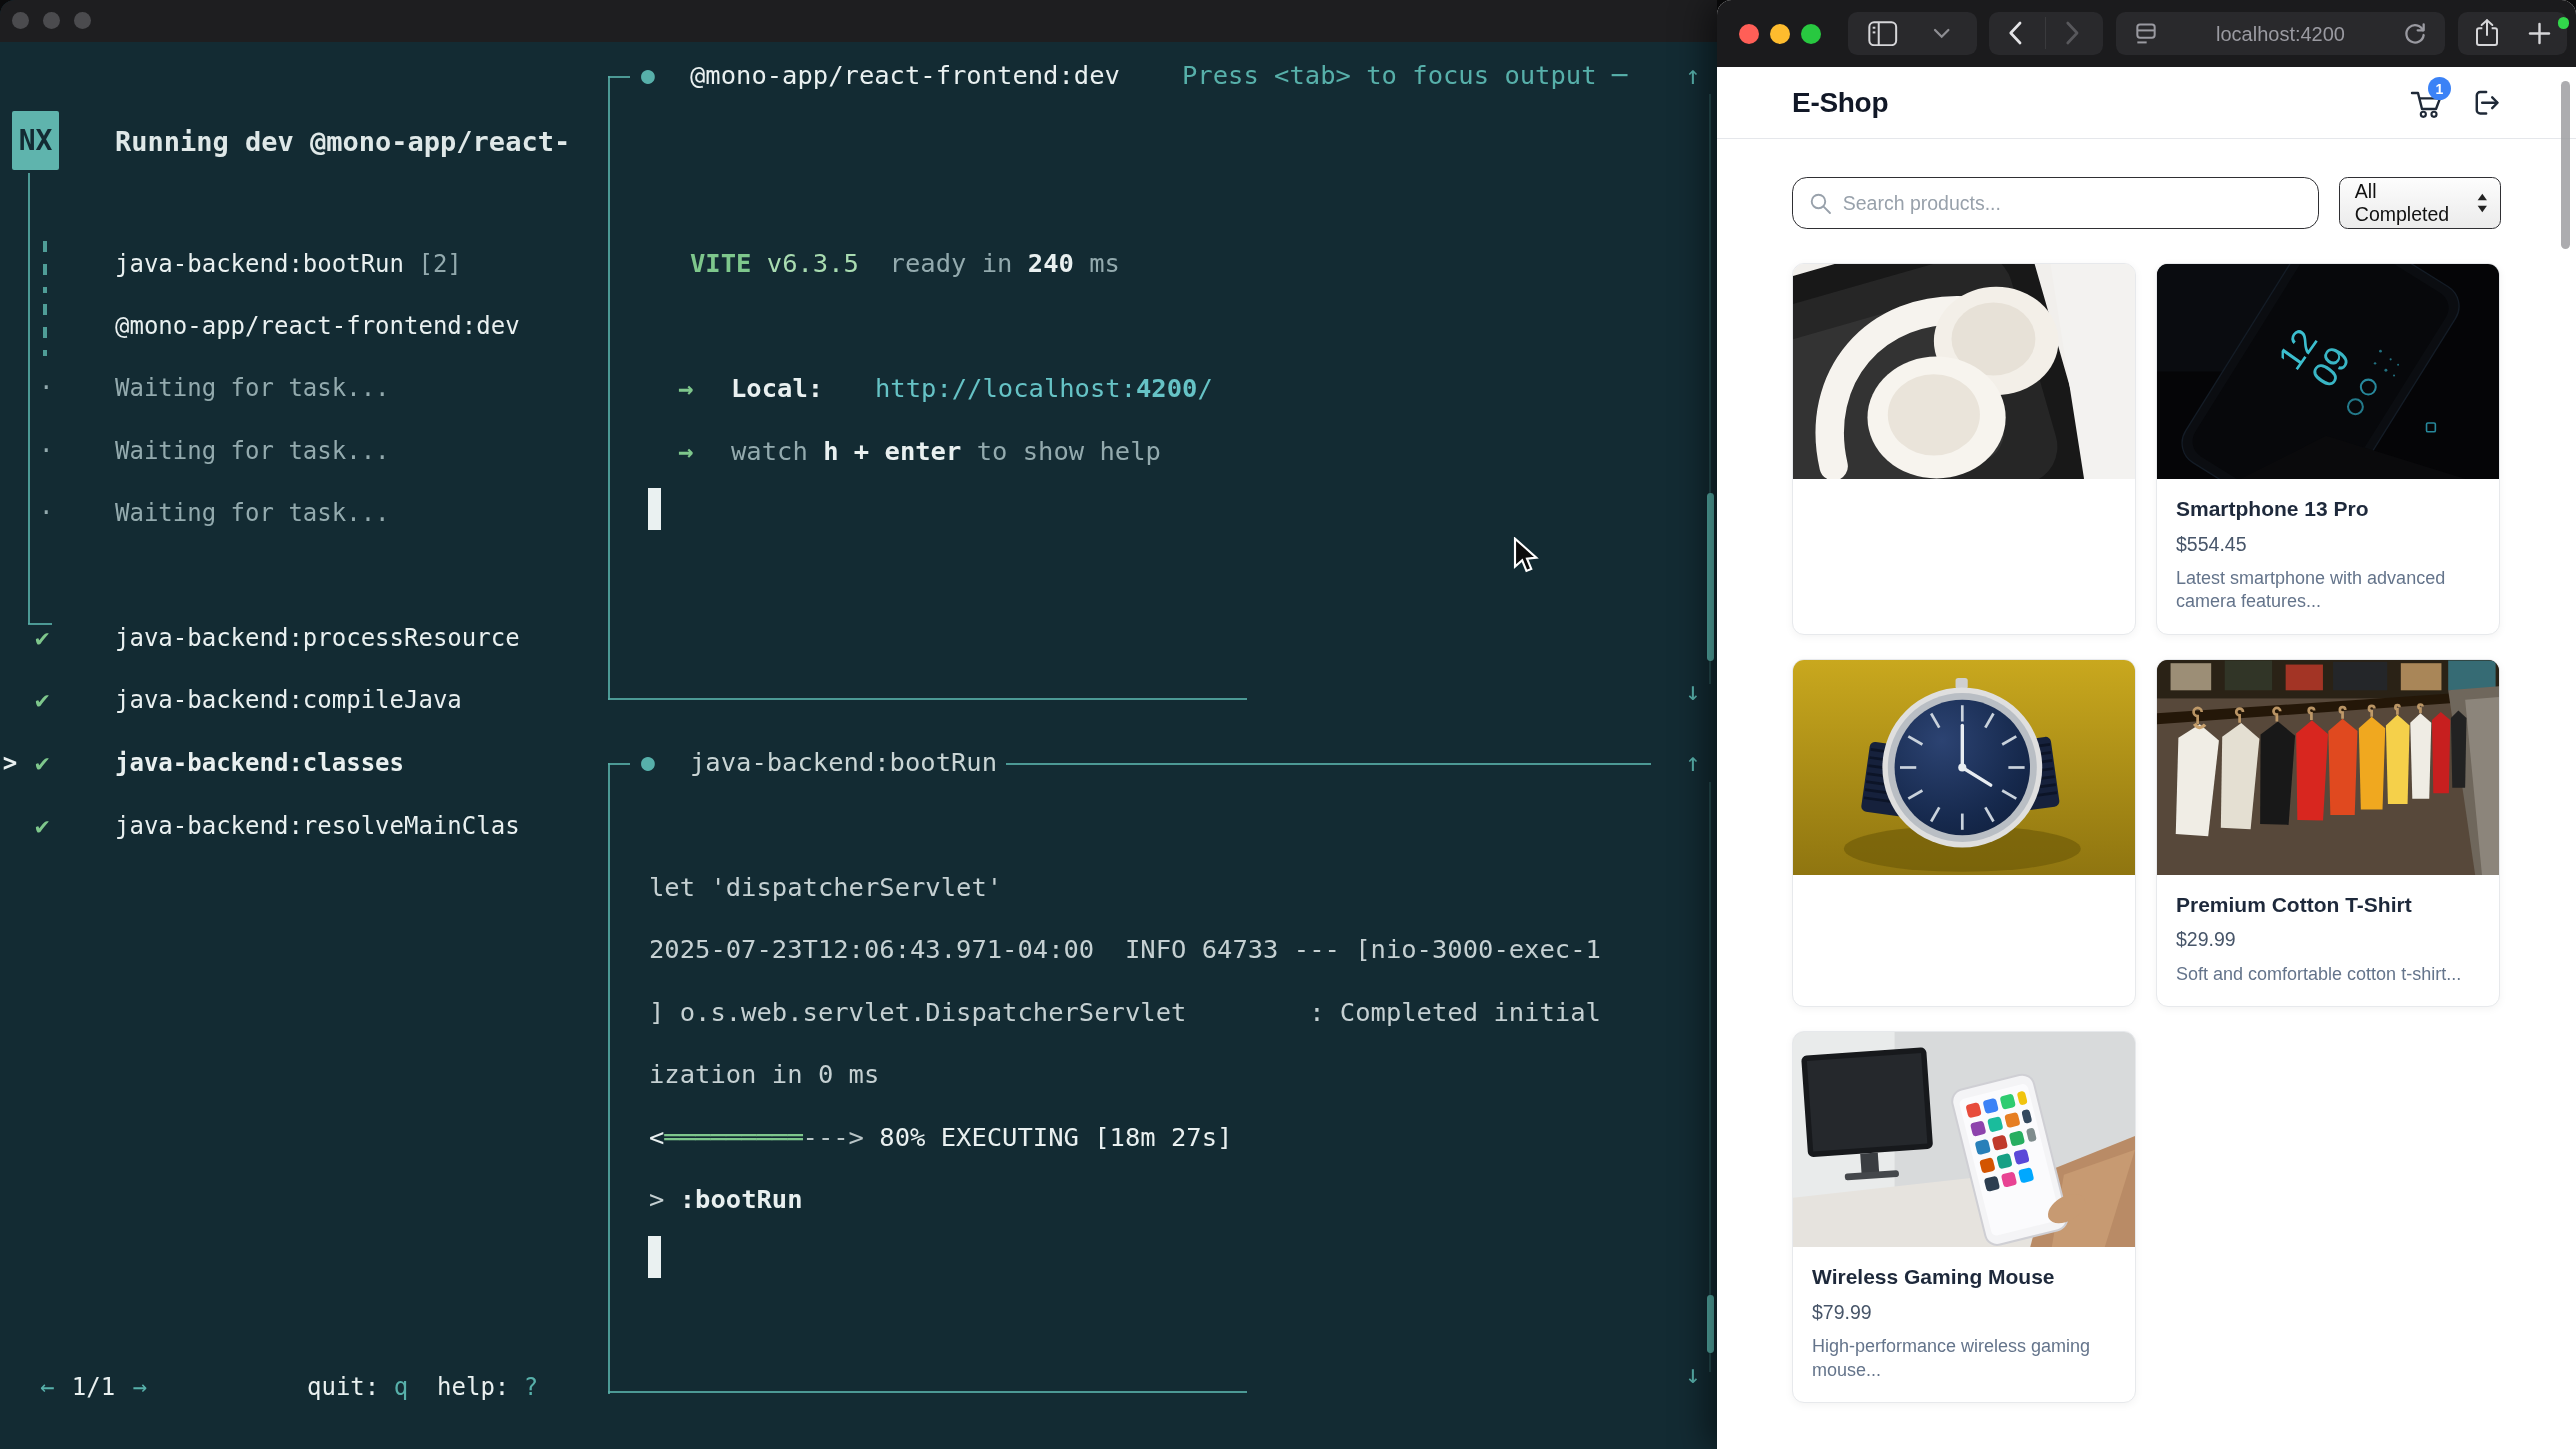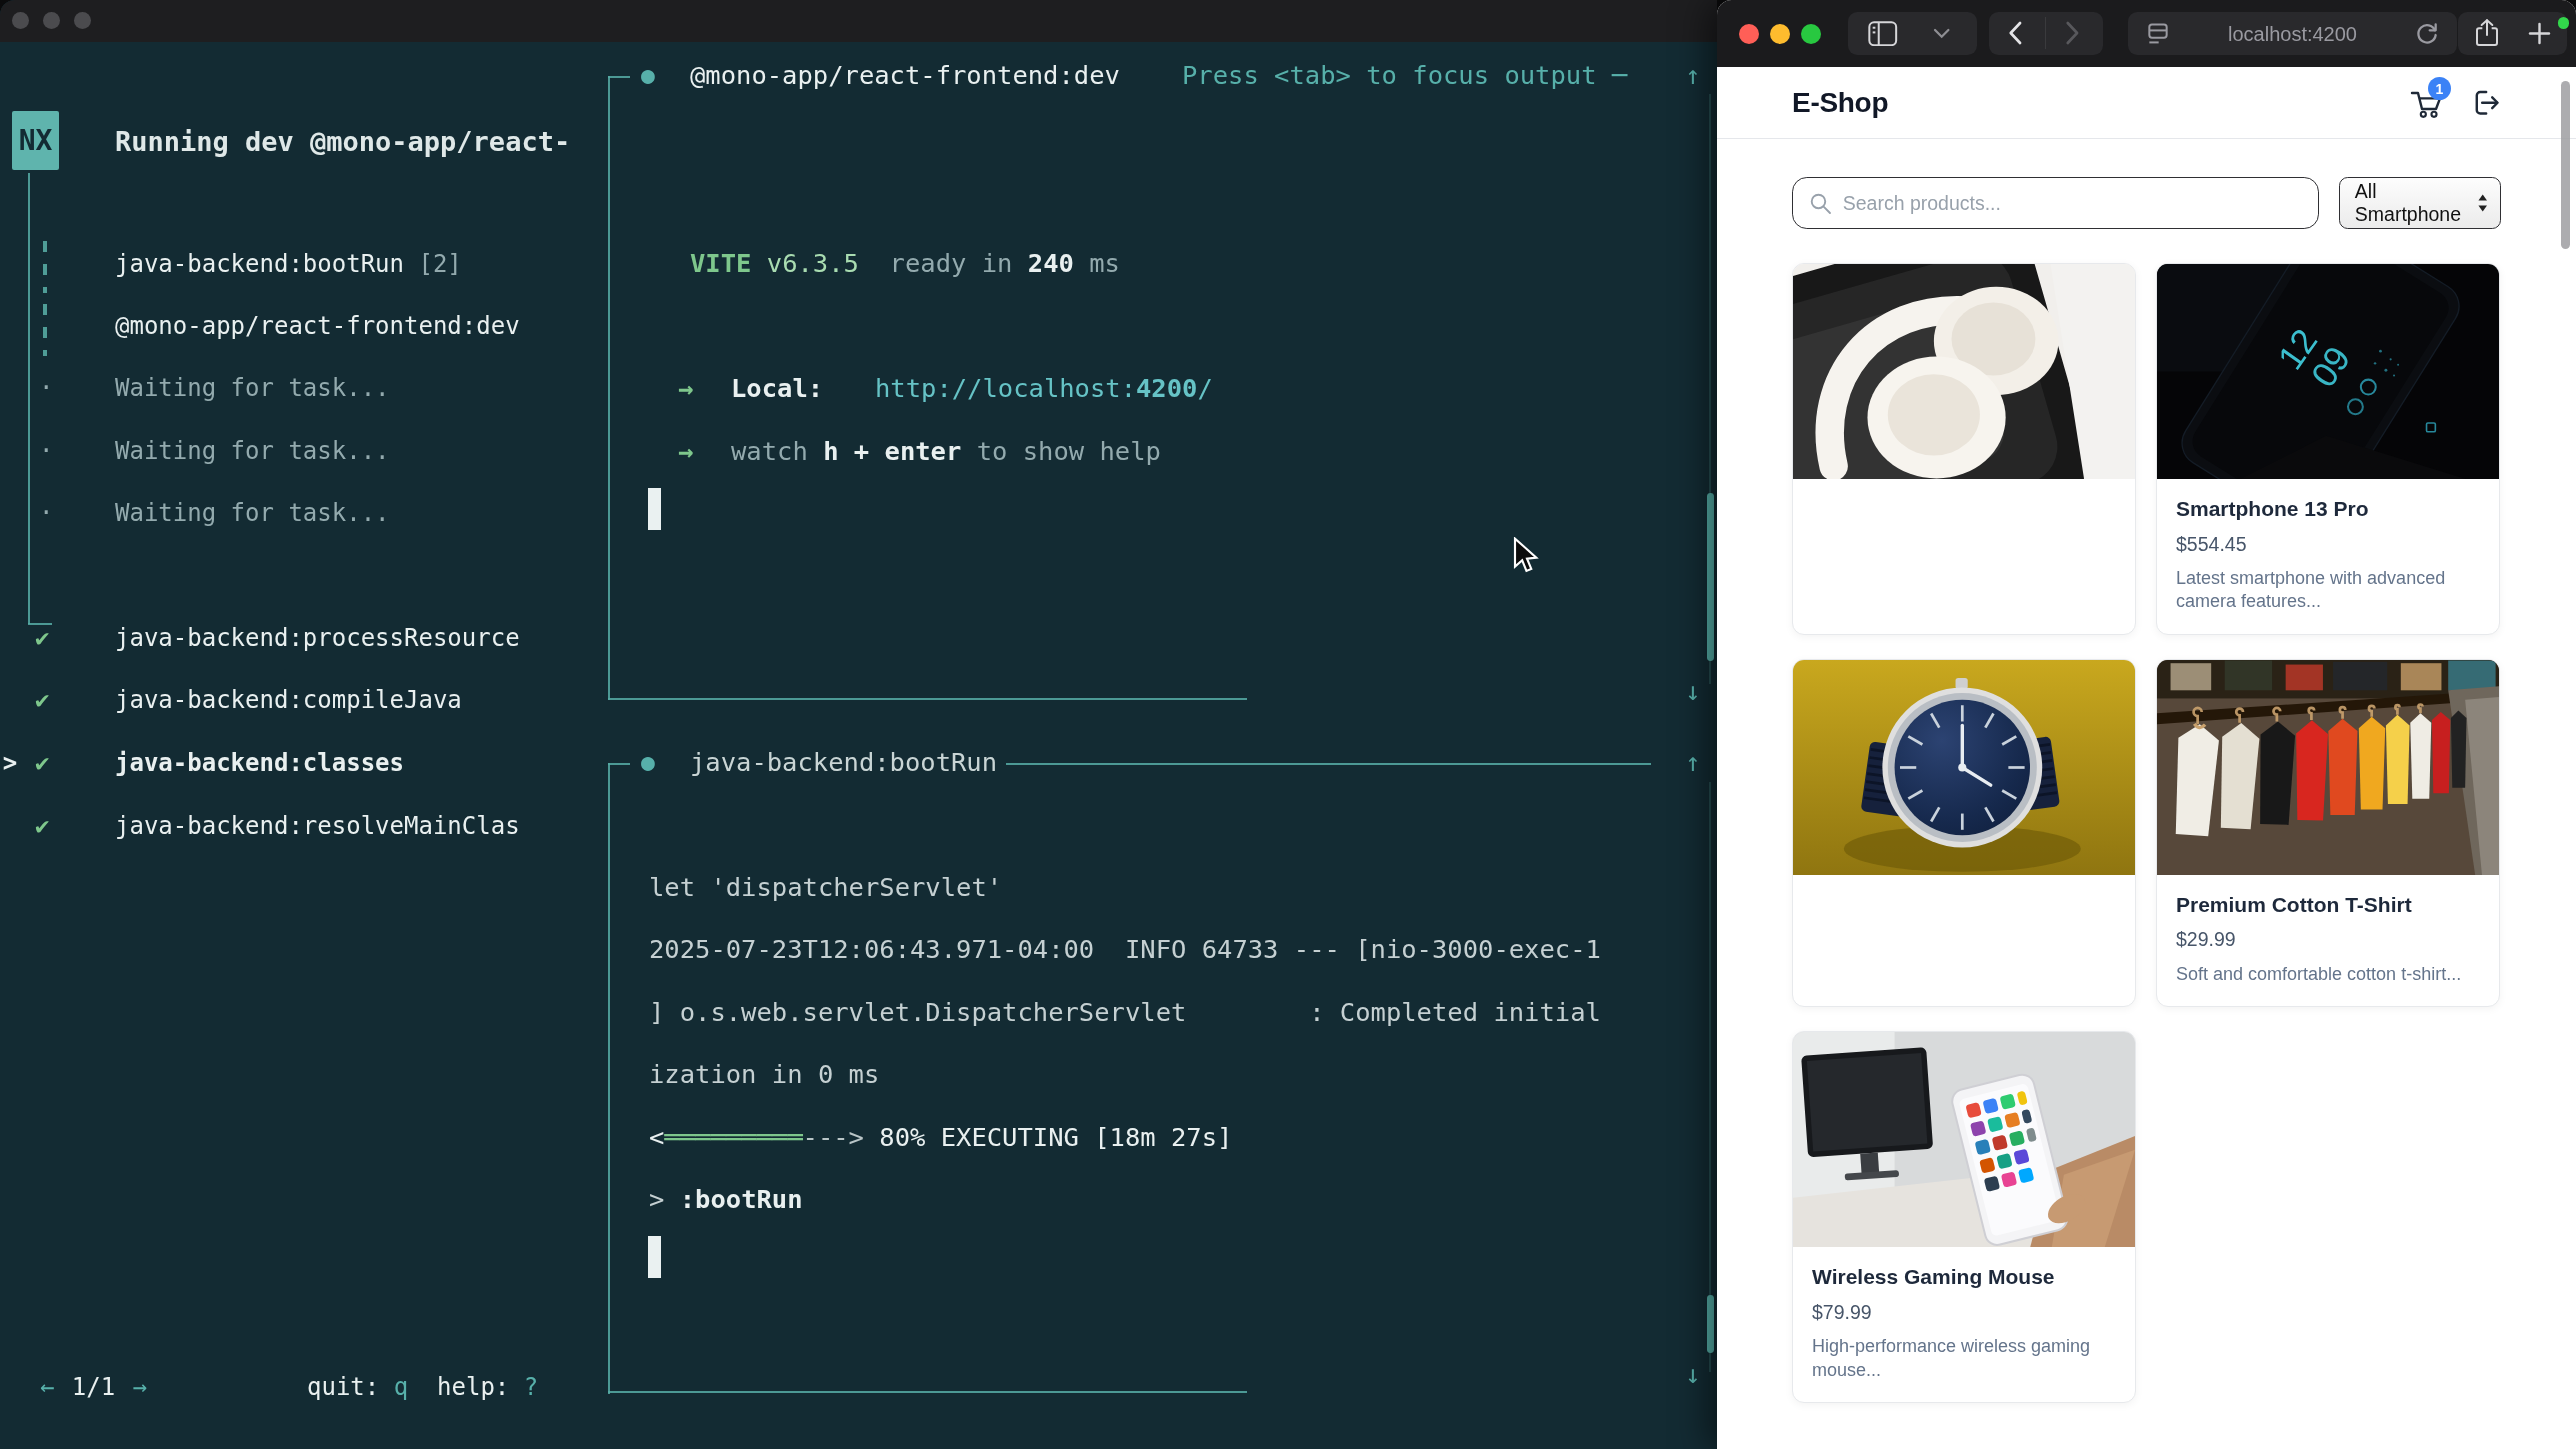--- a/index.html
+++ b/index.html
@@ -145,21 +145,21 @@
       <div class="abs pill" style="left:272px;width:114px;">
         <svg class="abs" style="left:19px;top:9.4px;" width="14.8" height="24" viewBox="0 0 22 36">
             <path d="M18 3L4 18l14 15" fill="none" stroke="#e4e4e7" stroke-width="4" stroke-linecap="round" stroke-linejoin="round"></path>
           </svg>
         <div class="abs" style="left:56px;top:5.4px;width:1.3px;height:32px;background:#3a3a3d;"></div>
         <svg class="abs" style="left:76px;top:9.4px;" width="14.8" height="24" viewBox="0 0 22 36">
             <path d="M4 3l14 15L4 33" fill="none" stroke="#58585c" stroke-width="4" stroke-linecap="round" stroke-linejoin="round"></path>
           </svg>
       </div>
 
-      <div class="abs pill" style="left:399px;width:329px;margin-left:12px;">
+      <div class="abs pill" style="left:399px;width:329px;">
         <svg class="abs" style="left:20px;top:10.7px;" width="20" height="21.5" viewBox="0 0 30 32">
             <rect x="2" y="2" width="26" height="20" rx="4" fill="none" stroke="#9a9aa1" stroke-width="3"></rect>
             <line x1="2" y1="11" x2="28" y2="11" stroke="#9a9aa1" stroke-width="3"></line>
             <line x1="2" y1="29" x2="16" y2="29" stroke="#9a9aa1" stroke-width="3"></line>
           </svg>
         <div class="abs" style="left:0;top:10.7px;width:329px;text-align:center;font-size:20px;color:#9a9aa1;">localhost:4200</div>
         <svg class="abs" style="left:287px;top:9.4px;" width="24" height="24" viewBox="0 0 36 36">
             <path d="M30 14a13 13 0 1 0 1 7" fill="none" stroke="#9a9aa1" stroke-width="3.4" stroke-linecap="round"></path>
             <path d="M31 5v9h-9" fill="none" stroke="#9a9aa1" stroke-width="3.4" stroke-linecap="round" stroke-linejoin="round"></path>
           </svg>
@@ -202,21 +202,21 @@
 
       <div class="controls">
         <div class="search">
           <svg width="23" height="23" viewBox="0 0 34 34">
               <circle cx="14" cy="14" r="10" fill="none" stroke="#98a1ab" stroke-width="2.8"></circle>
               <line x1="22" y1="22" x2="31" y2="31" stroke="#98a1ab" stroke-width="2.8" stroke-linecap="round"></line>
             </svg>
           <span class="search-ph">Search products...</span>
         </div>
         <div class="select">
-          <span>All Smartphone</span>
+          <span>All Completed</span>
           <svg width="14.8" height="24" viewBox="0 0 22 36">
               <path d="M11 4l7 10H4z" fill="#222"></path>
               <path d="M11 32l-7-10h14z" fill="#222"></path>
             </svg>
         </div>
       </div>
 
       <div class="grid">
 
         <div class="card">

